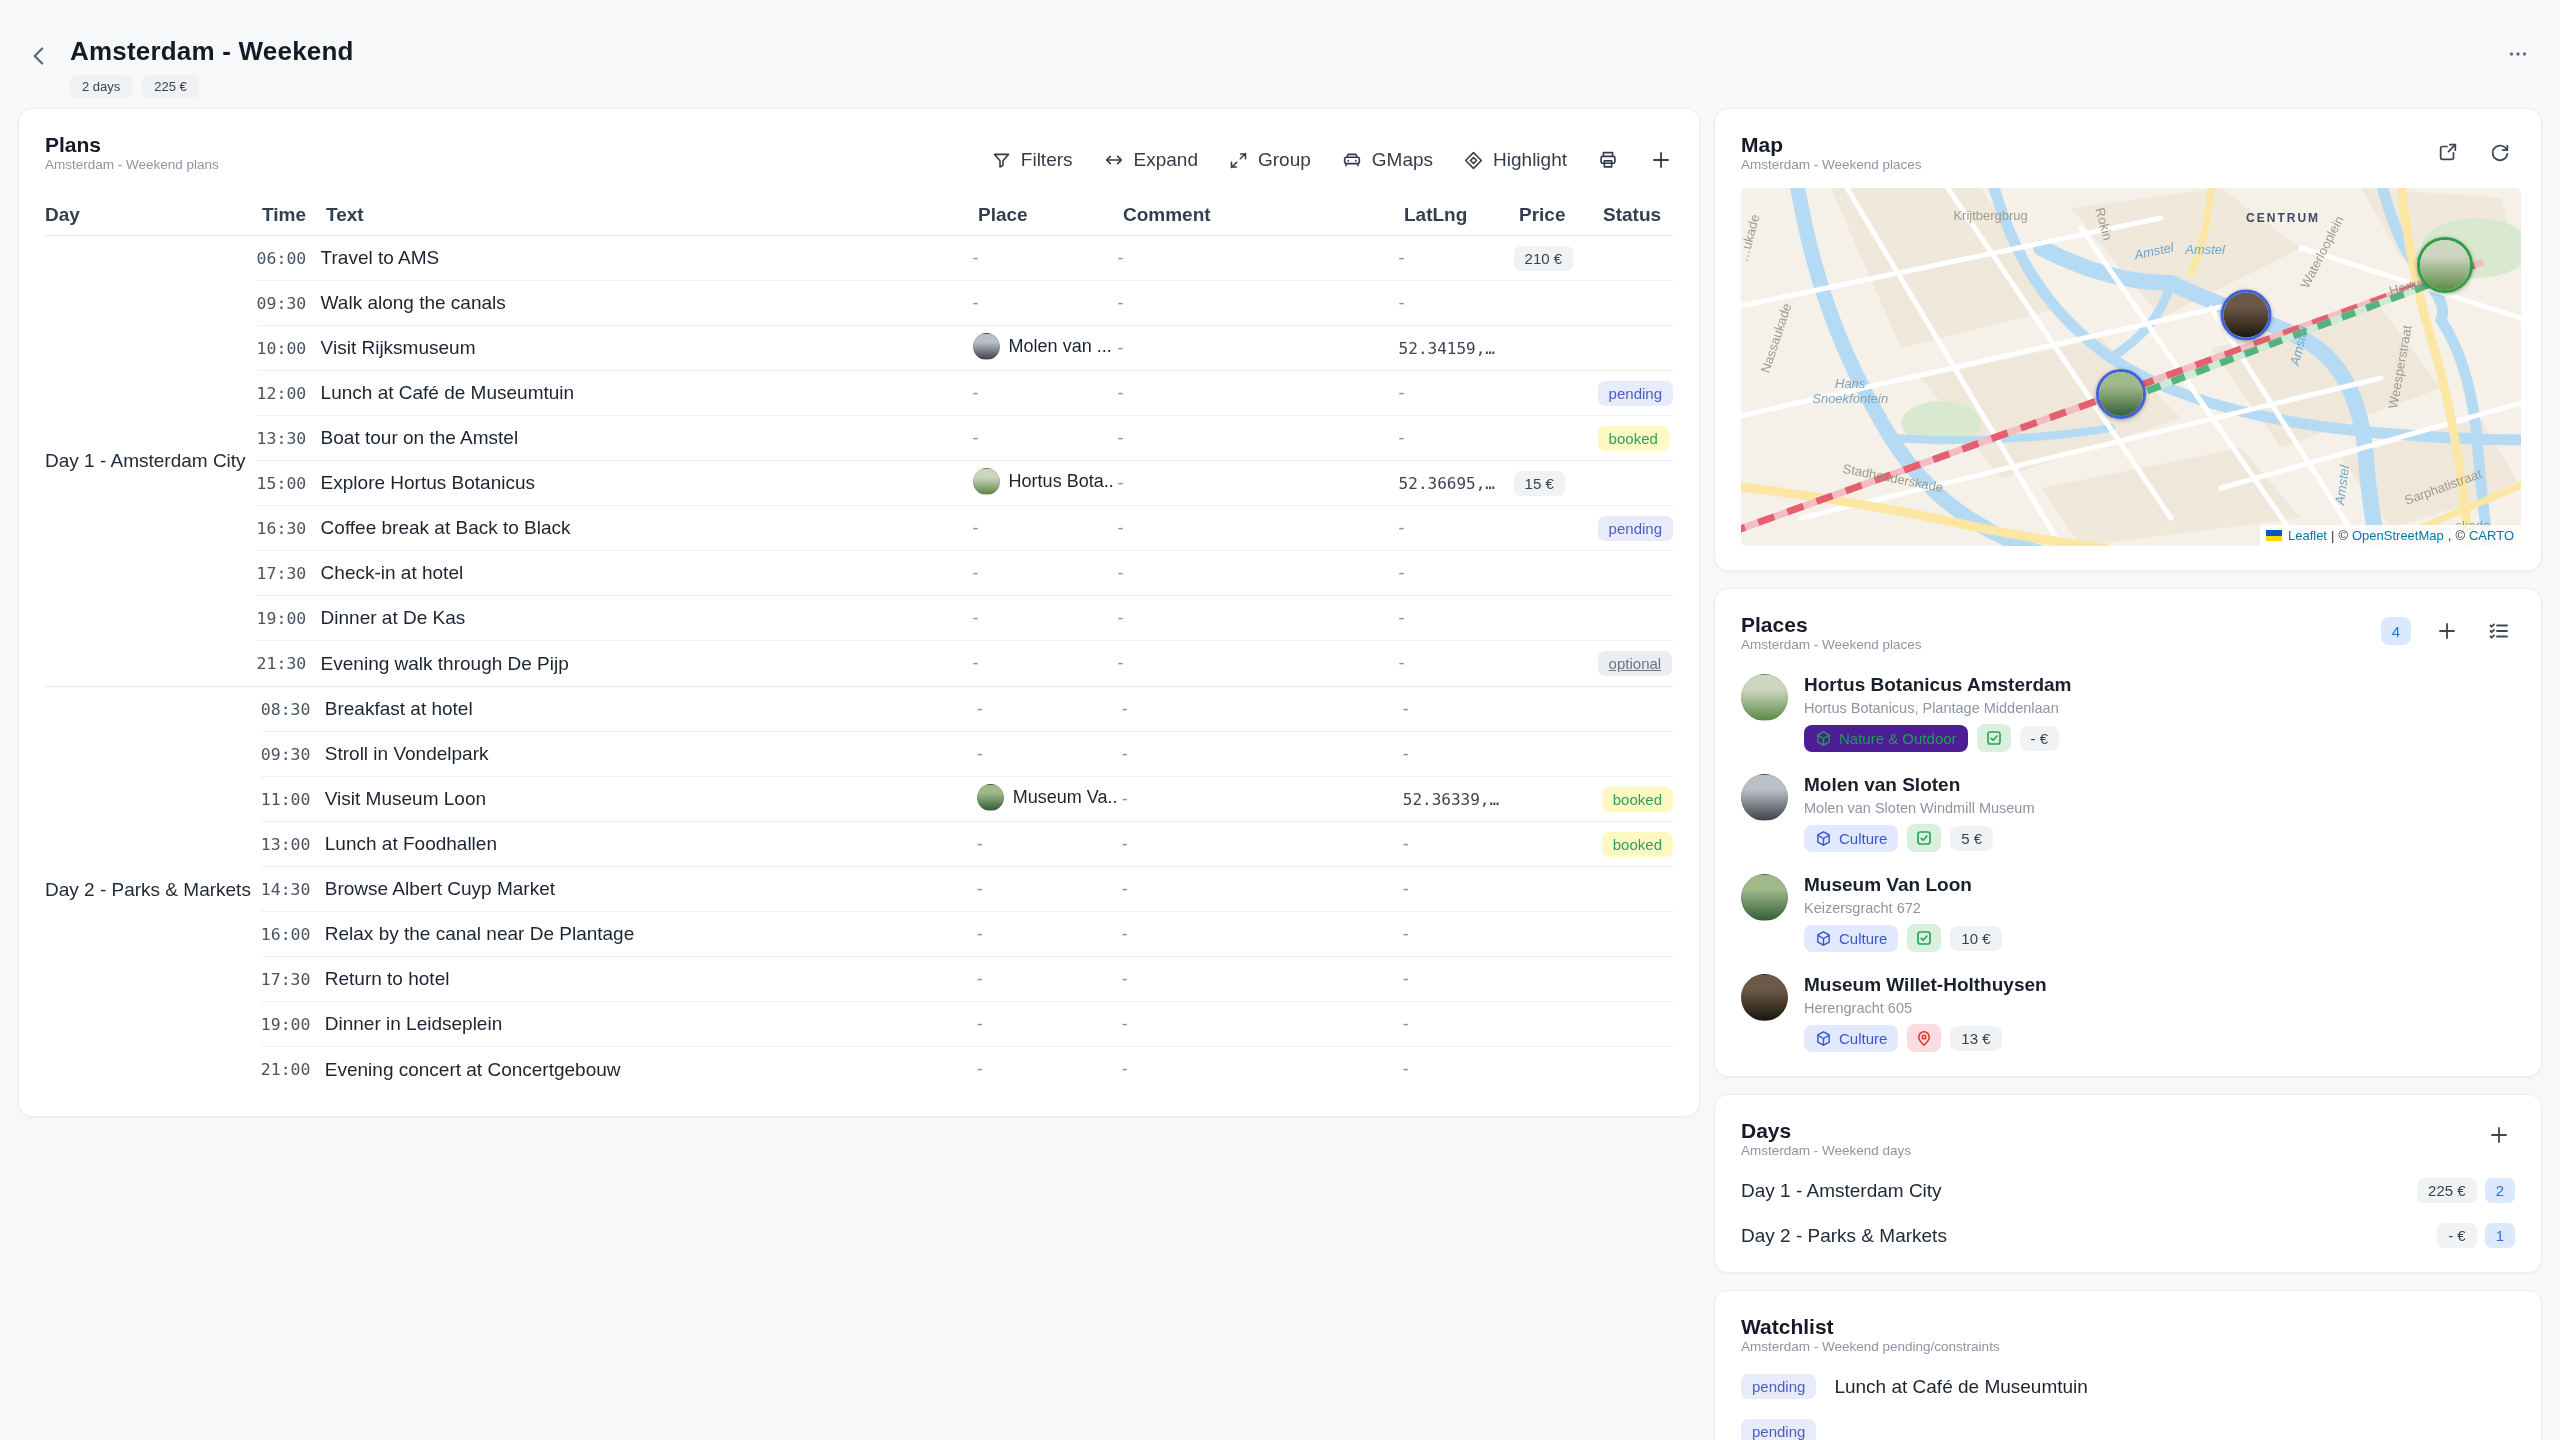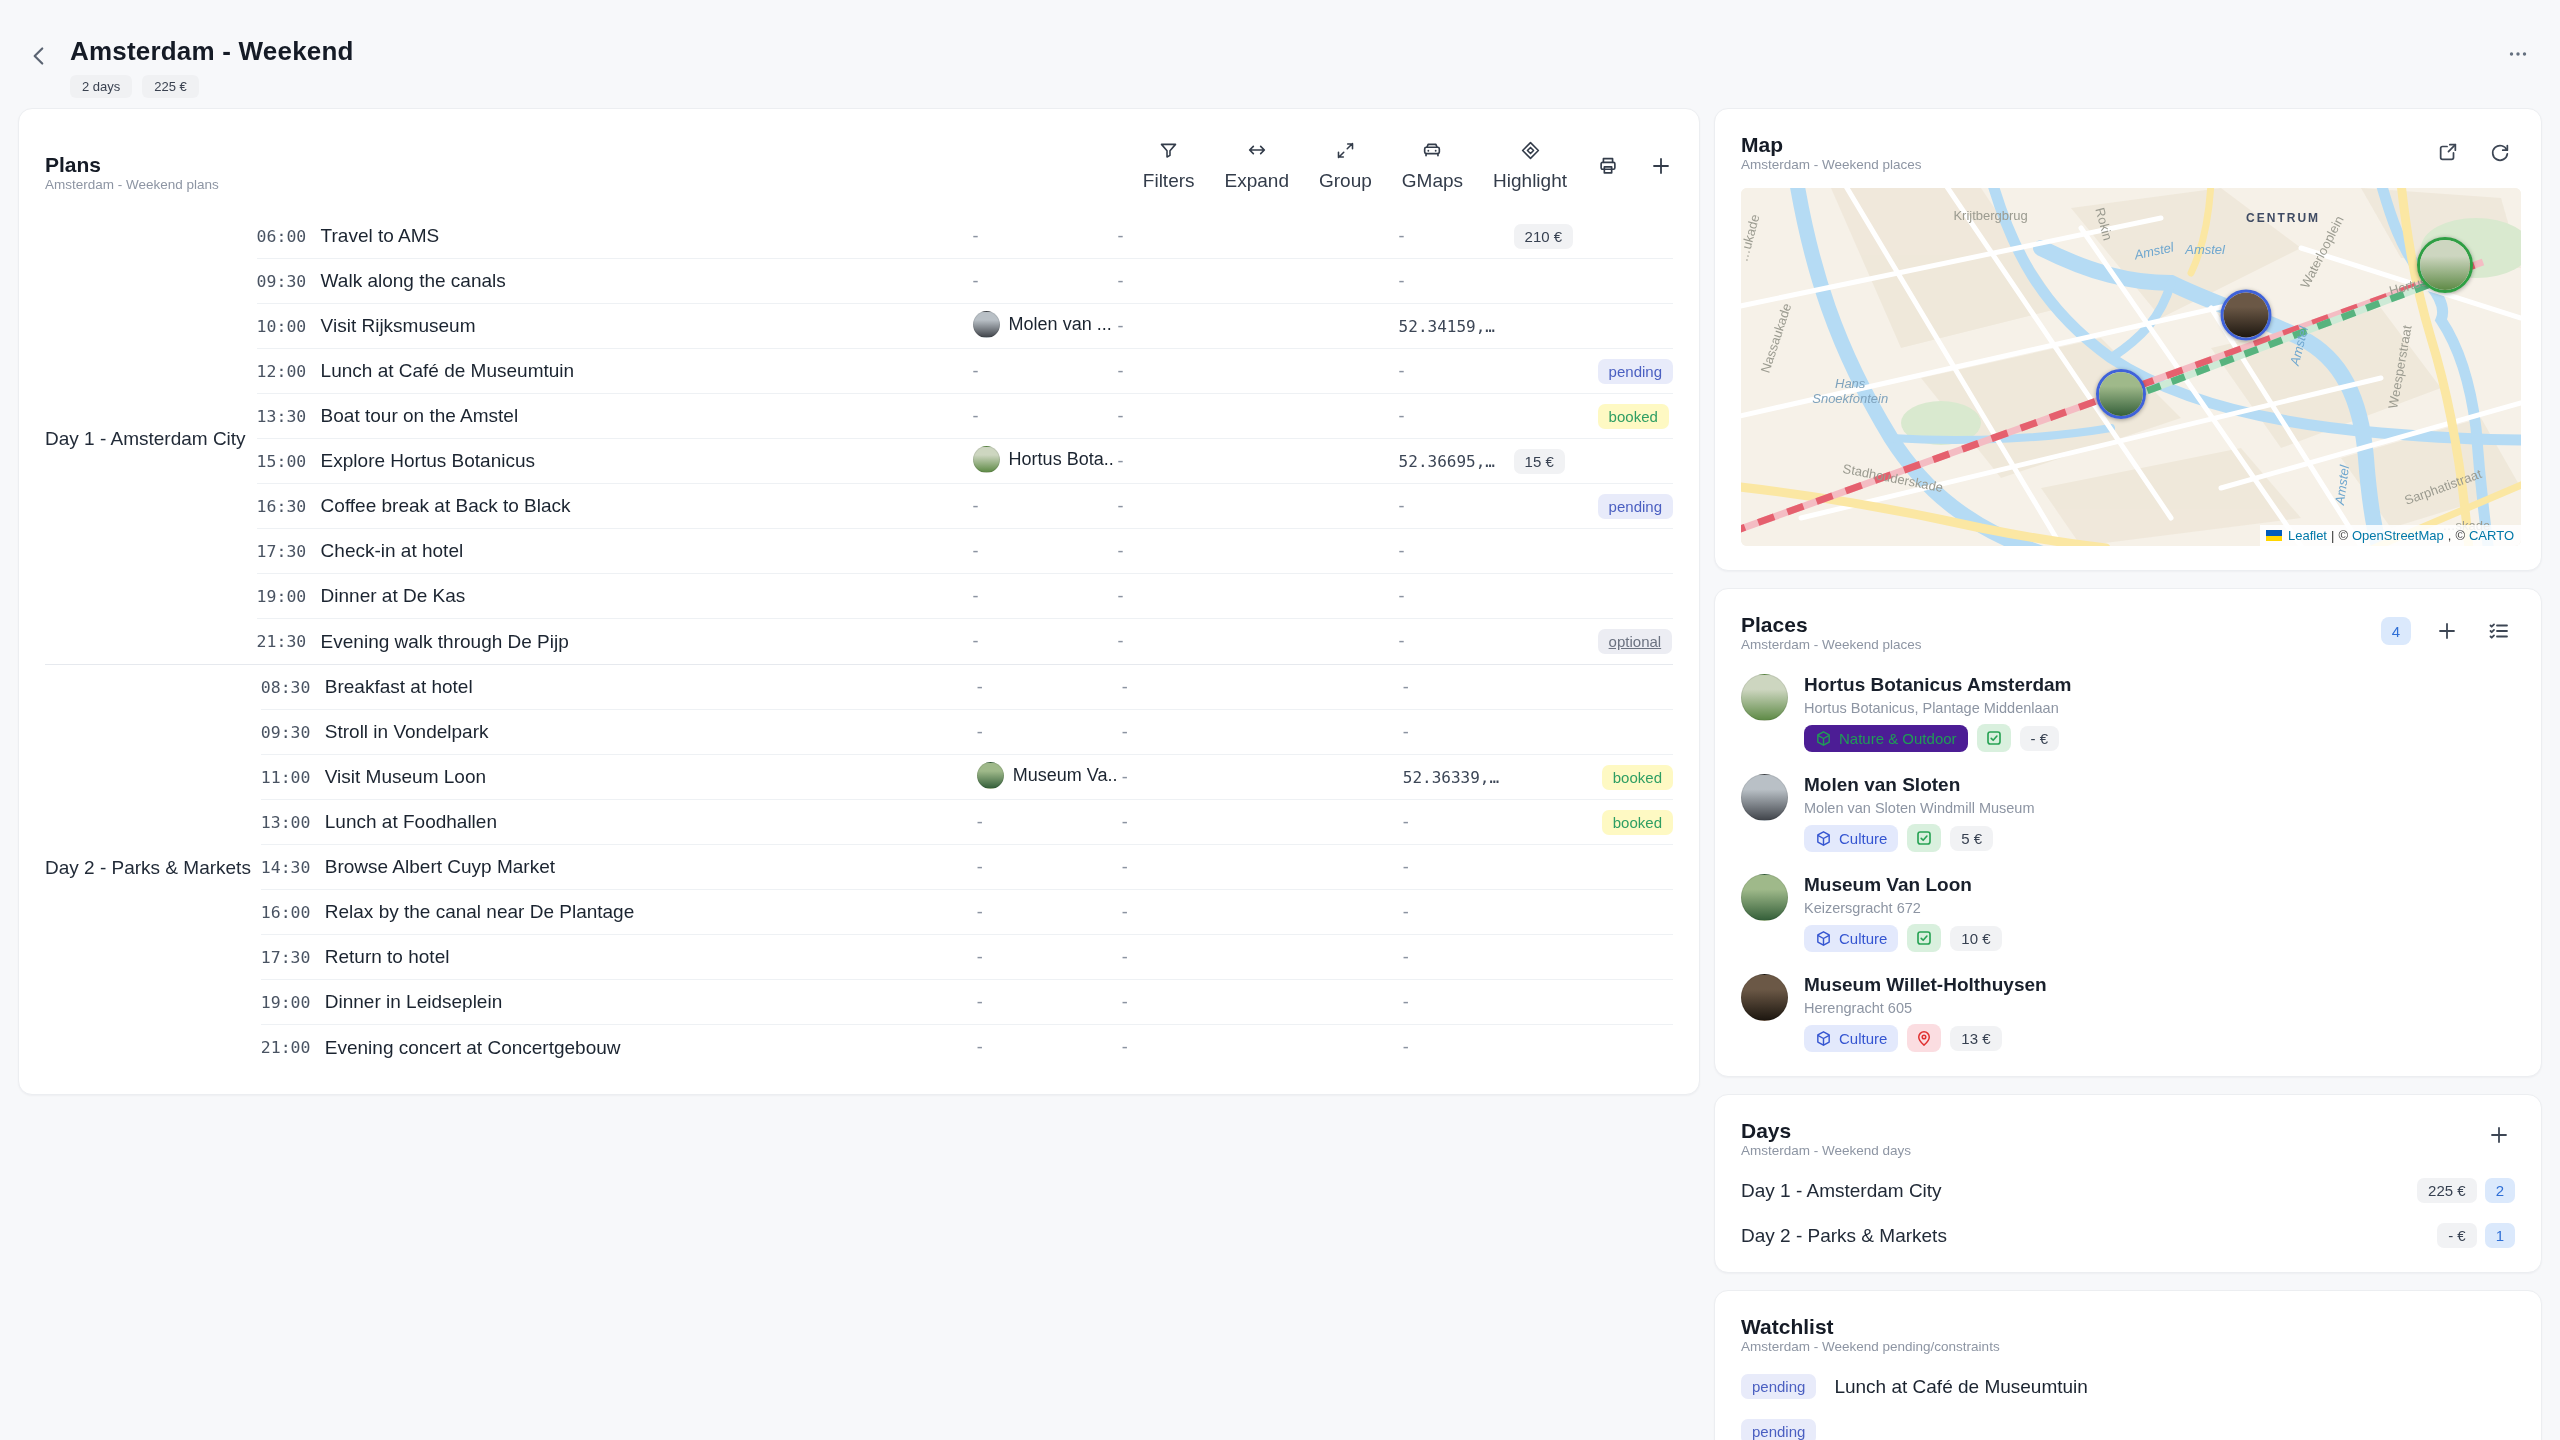--- a/index.html
+++ b/index.html
@@ -35,21 +35,21 @@
   .card-pad { padding:24px 26px; }
   .card-title { font-size:21px; font-weight:700; color:#151b26; }
   .card-sub { font-size:13.5px; color:#8d95a3; }
   .card-head { display:flex; align-items:flex-start; }
   .icon-btn { border:none; background:transparent; color:#3d4654; cursor:pointer; display:inline-flex; align-items:center; padding:4px; }
 
   
   .plans-head { display:flex; align-items:flex-end; }
   .toolbar { display:flex; align-items:center; gap:30px; margin-left:auto; margin-top:6px; }
   .tool-btn { display:inline-flex; align-items:center; gap:9px; border:none; background:transparent;
-              font-size:19px; color:#333c4a; cursor:pointer; font-family:inherit;flex-direction:column; }
+              font-size:19px; color:#333c4a; cursor:pointer; font-family:inherit; }
   .tool-btn svg { color:#333c4a; }
 
   
   .tbl { margin-top:22px; }
   .tbl-header { display:grid; grid-template-columns:217px 64px 652px 145px 281px 115px 84px 1fr;
                 height:42px; align-items:center; border-bottom:1px solid #e6e9ee;
                 font-size:19px; font-weight:700; color:#333e4f; }
   .pgroup { display:flex; }
   .pgroup + .pgroup { border-top:1px solid #e6e9ee; }
   .pgroup-day { width:217px; display:flex; align-items:center; font-size:19px; color:#222b38; }
@@ -196,20 +196,30 @@
             </svg>
           </button>
           <button class="tool-btn">
             <svg width="24" height="24" viewBox="0 0 24 24" fill="none" stroke="currentColor" stroke-width="1.8" stroke-linecap="round">
               <path d="M12 5v14M5 12h14"></path>
             </svg>
           </button>
         </div>
     </div>
     <div class="tbl">
+      <div class="tbl-header">
+          <div class="th">Day</div>
+          <div class="th">Time</div>
+          <div class="th">Text</div>
+          <div class="th">Place</div>
+          <div class="th">Comment</div>
+          <div class="th">LatLng</div>
+          <div class="th">Price</div>
+          <div class="th">Status</div>
+        </div>
       <div id="plans-body">
           <div class="pgroup">
             <div class="pgroup-day">Day 1 - Amsterdam City</div>
             <div class="pgroup-rows">
               <div class="prow">
                 <div class="cell-time mono">06:00</div>
                 <div class="cell-text">Travel to AMS</div>
                 <div><span class="dash">-</span></div>
                 <div class="dash">-</div>
                 <div class="dash">-</div>

